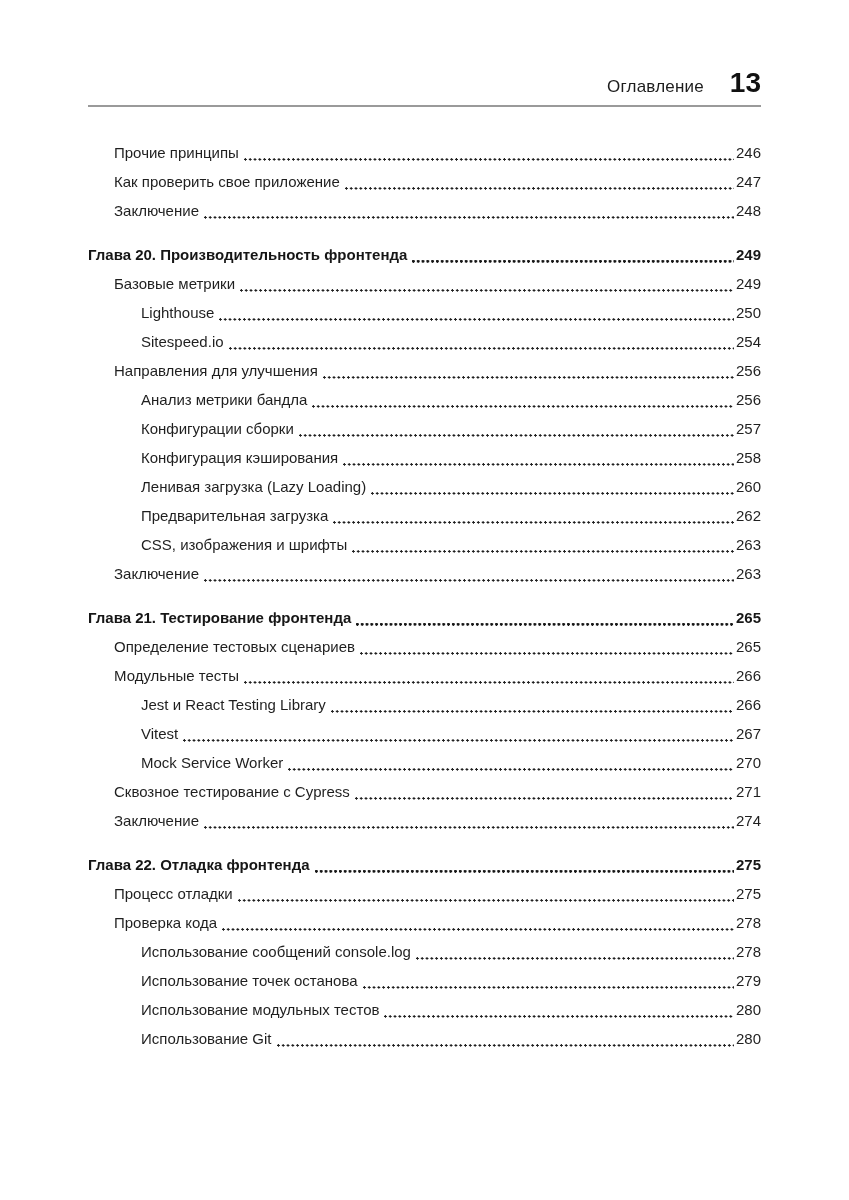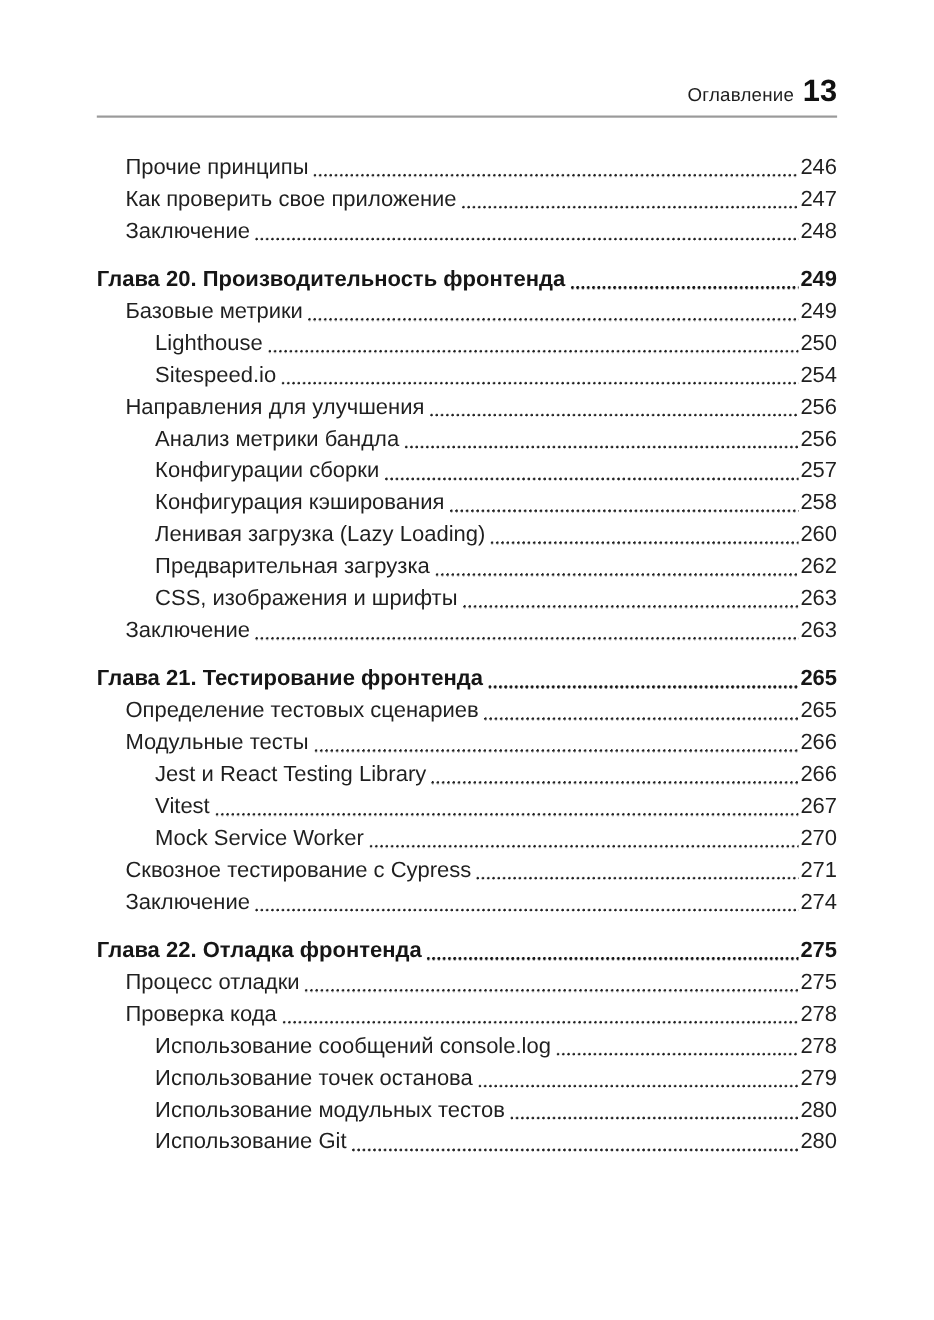--- a/index.html
+++ b/index.html
@@ -16,21 +16,21 @@
     box-sizing: border-box;
     padding: 0 88px;
     font-family: "Liberation Sans", "DejaVu Sans", sans-serif;
     color: #222222;
     overflow: hidden;
   }
   .running-head {
     display: flex;
     justify-content: flex-end;
     align-items: baseline;
-    gap: 8px;
+    gap: 26px;
     padding-top: 67px;
   }
   .running-title {
     font-size: 17px;
     color: #1d1d1d;
     letter-spacing: 0.2px;
   }
   .folio {
     font-size: 28px;
     font-weight: 700;
@@ -41,21 +41,21 @@
     border-top: 2px solid #9a9a9a;
     margin: 6px 0 0 0;
   }
   .toc {
     margin-top: 31px;
   }
   .toc-row {
     display: flex;
     align-items: baseline;
     line-height: 29px;
-    font-size: 20px;
+    font-size: 15px;
     color: #1f1f1f;
   }
   .toc-row.level-0 {
     font-weight: 700;
     margin-top: 15px;
     color: #161616;
   }
   .toc-row.level-1 { padding-left: 26px; }
   .toc-row.level-2 { padding-left: 53px; }
   .toc-title { white-space: nowrap; }

